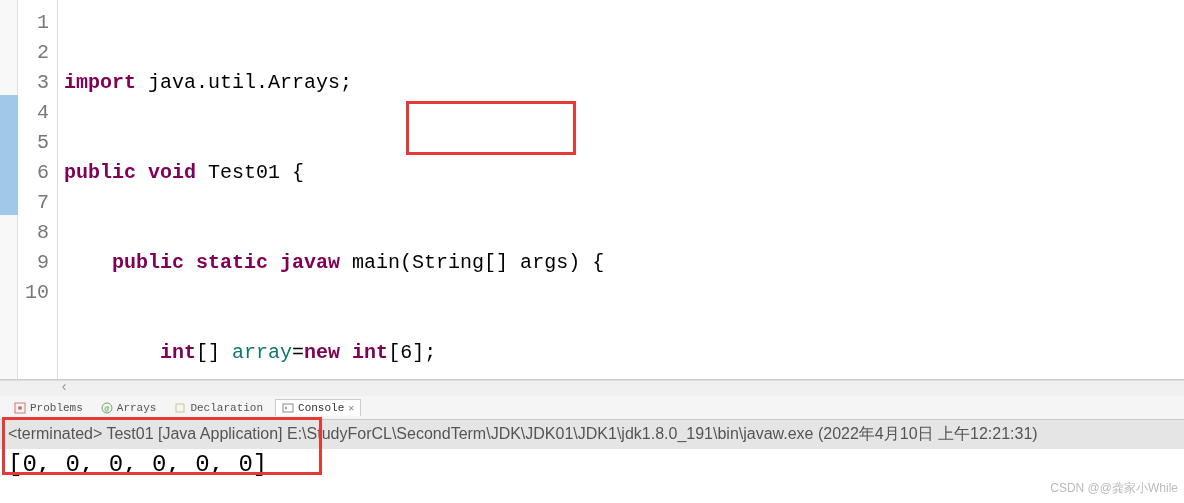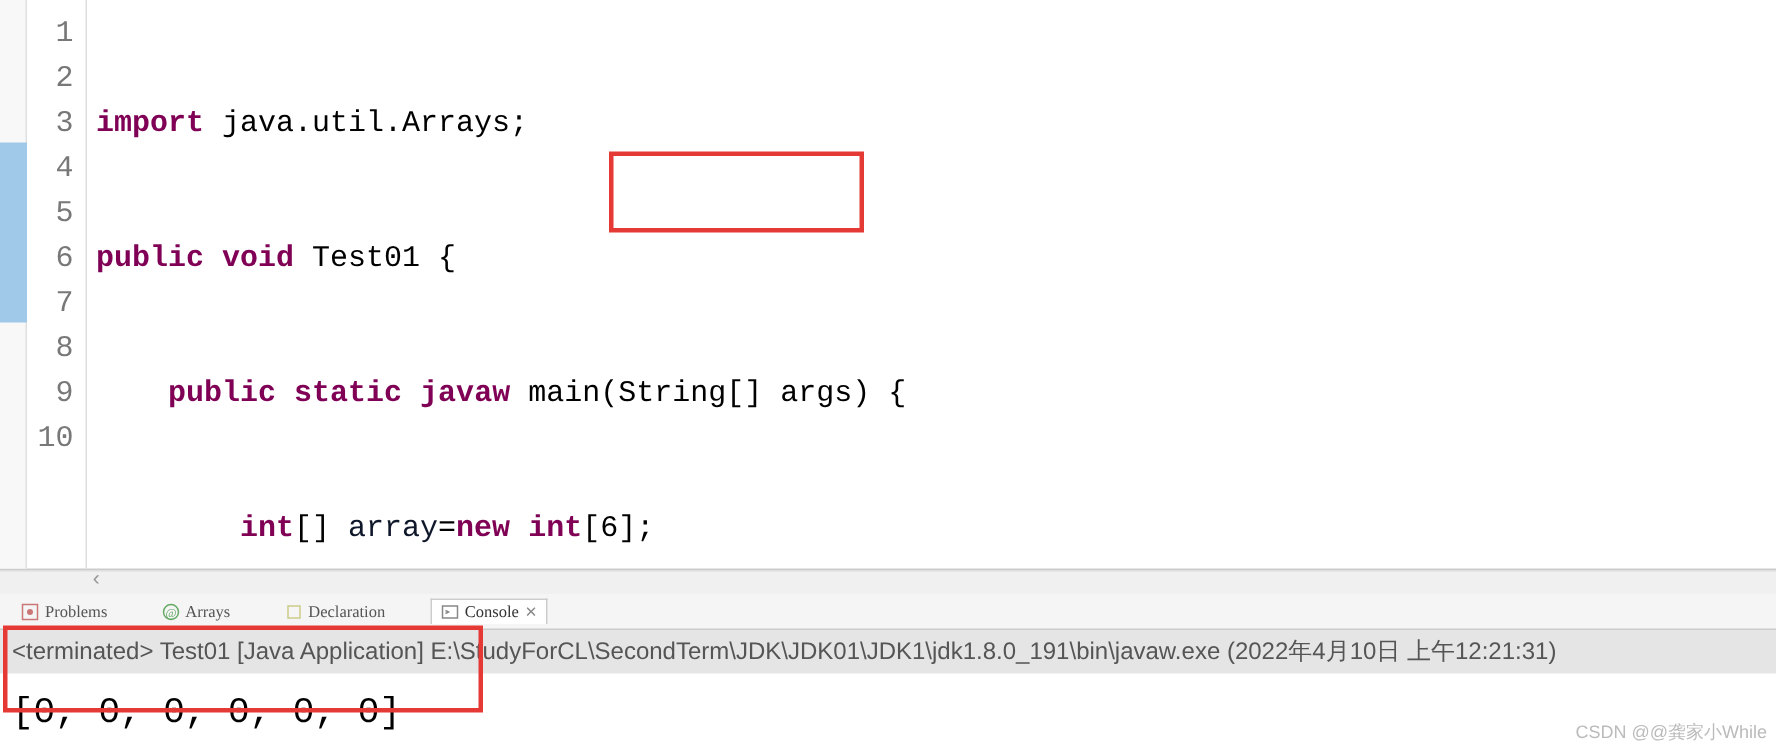--- a/index.html
+++ b/index.html
@@ -56,21 +56,21 @@
 .code-area {
   flex: 1;
   font-size: 20px;
   line-height: 30px;
   padding-top: 8px;
   position: relative;
   white-space: pre;
 }
 .code-line { height: 30px; padding-left: 6px; position: relative; }
 .kw { color: #7f0055; font-weight: bold; }
-.var { color: #0f172a; }
+.var { color: #0f766e; }
 .plain { color: #000; }
 .redbox1 {
   position: absolute;
   border: 3px solid #e53935;
   left: 348px;
   top: 101px;
   width: 170px;
   height: 54px;
   pointer-events: none;
 }
@@ -96,24 +96,24 @@
   top: -2px;
   color: #999;
   font-size: 14px;
 }
 .tabs-row {
   display: flex;
   align-items: center;
   height: 24px;
   background: #f5f5f5;
   border-bottom: 1px solid #ccc;
-  font-family: Liberation Serif, serif;
+  font-family: Liberation Mono, monospace;
   font-size: 11px;
   padding-left: 8px;
-  gap: 24px;
+  gap: 6px;
 }
 .tab-item {
   display: flex;
   align-items: center;
   gap: 4px;
   padding: 2px 6px;
   color: #555;
   cursor: pointer;
 }
 .tab-item.active {
@@ -131,21 +131,20 @@
   font-size: 16px;
   color: #555;
   padding: 4px 8px;
   background: #e5e5e5;
 }
 .console-output {
   font-family: Consolas, "Courier New", monospace;
   font-size: 24px;
   padding: 2px 8px;
   color: #000;
-  margin-top: 11px;
 }
 .watermark {
   position: absolute;
   right: 6px;
   bottom: 6px;
   font-family: Arial, sans-serif;
   font-size: 12px;
   color: #bbb;
 }
 </style>

